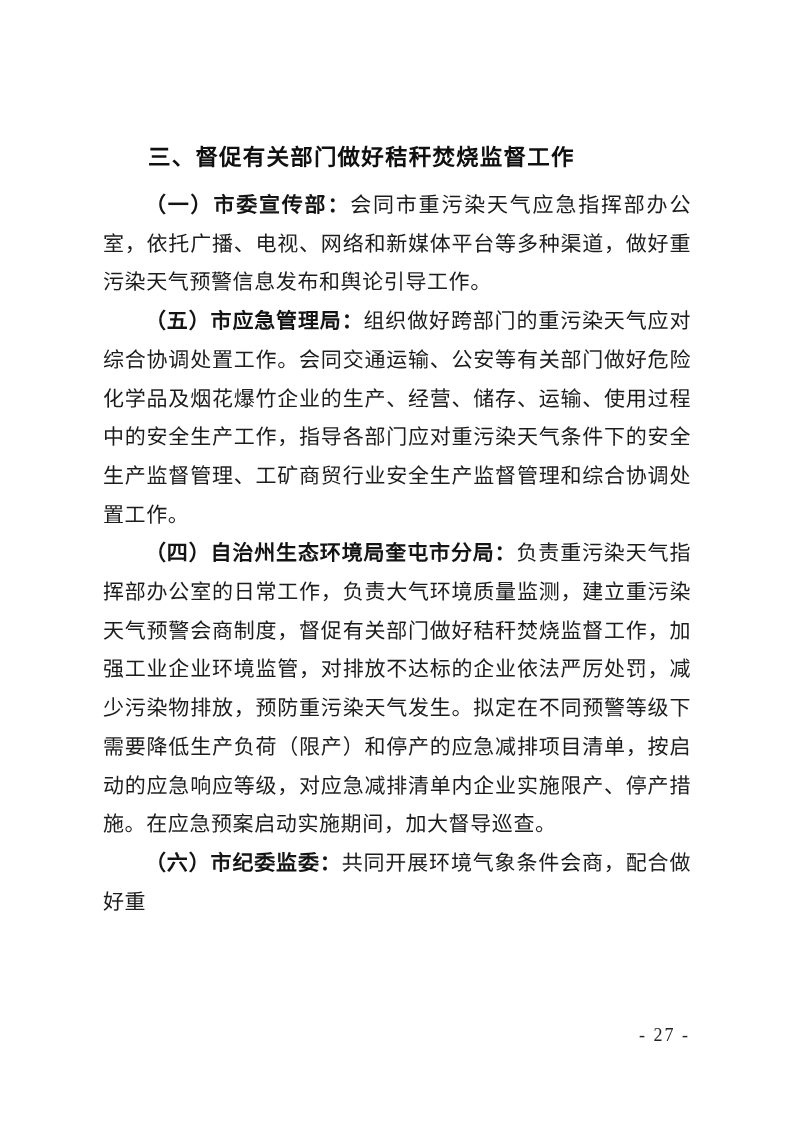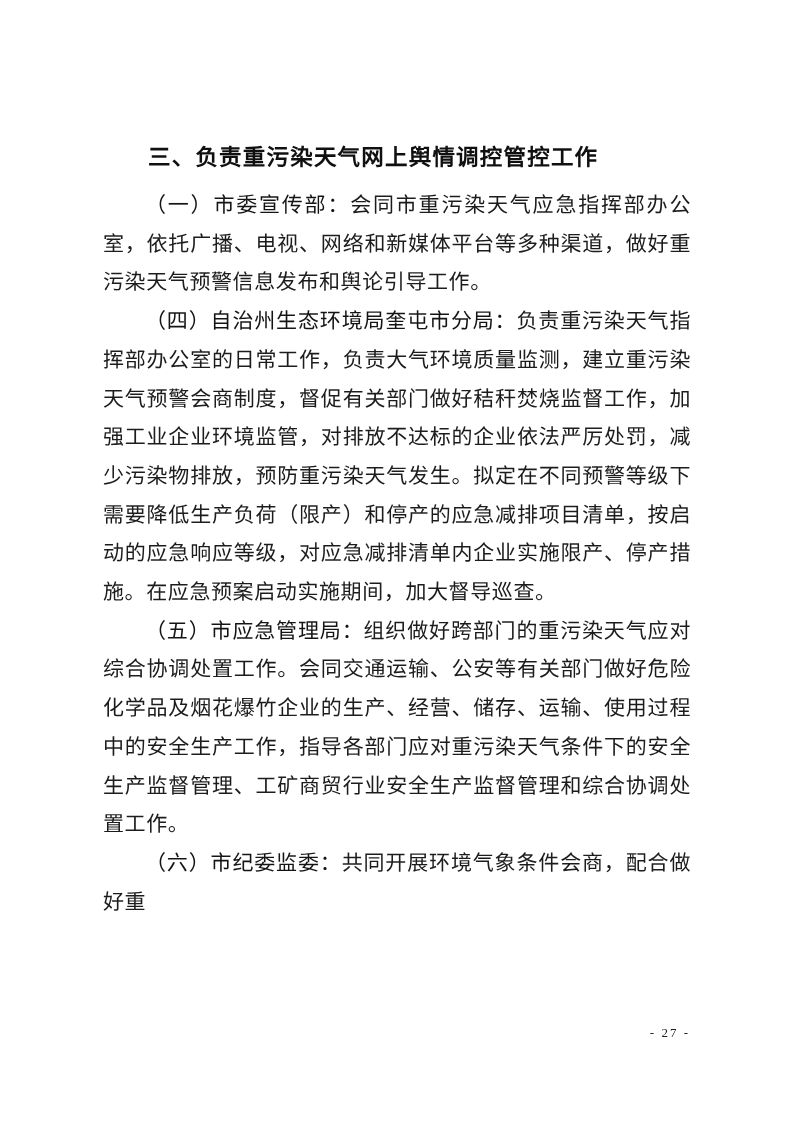--- a/index.html
+++ b/index.html
@@ -37,45 +37,45 @@
     margin: 0;
     font-size: 21px;
     line-height: 38.7px;
     letter-spacing: 0.6px;
     text-align: justify;
     text-indent: 2em;
     word-break: break-all;
     color: #1c1c1c;
   }
   .clause .dept {
-    font-weight: 400;
+    font-weight: 700;
     color: #141414;
   }
   .page-number {
     position: absolute;
     top: 1025px;
     right: 103px;
-    font-size: 13px;
+    font-size: 18px;
     letter-spacing: 2px;
     color: #222222;
     font-family: "Liberation Serif", "DejaVu Serif", serif;
   }
 </style>
 </head>
 <body>
 
 <div class="page">
   <div class="content">
-    <h2 class="doc-title">三、负责重污染天气网上舆情调控管控工作</h2>
+    <h2 class="doc-title">三、督促有关部门做好秸秆焚烧监督工作</h2>
 
     <p class="clause"><span class="dept">（一）市委宣传部：</span><span>会同市重污染天气应急指挥部办公室，依托广播、电视、网络和新媒体平台等多种渠道，做好重污染天气预警信息发布和舆论引导工作。</span></p>
 
 
 
+    <p class="clause"><span class="dept">（五）市应急管理局：</span><span>组织做好跨部门的重污染天气应对综合协调处置工作。会同交通运输、公安等有关部门做好危险化学品及烟花爆竹企业的生产、经营、储存、运输、使用过程中的安全生产工作，指导各部门应对重污染天气条件下的安全生产监督管理、工矿商贸行业安全生产监督管理和综合协调处置工作。</span></p>
+
     <p class="clause"><span class="dept">（四）自治州生态环境局奎屯市分局：</span><span>负责重污染天气指挥部办公室的日常工作，负责大气环境质量监测，建立重污染天气预警会商制度，督促有关部门做好秸秆焚烧监督工作，加强工业企业环境监管，对排放不达标的企业依法严厉处罚，减少污染物排放，预防重污染天气发生。拟定在不同预警等级下需要降低生产负荷（限产）和停产的应急减排项目清单，按启动的应急响应等级，对应急减排清单内企业实施限产、停产措施。在应急预案启动实施期间，加大督导巡查。</span></p>
-
-    <p class="clause"><span class="dept">（五）市应急管理局：</span><span>组织做好跨部门的重污染天气应对综合协调处置工作。会同交通运输、公安等有关部门做好危险化学品及烟花爆竹企业的生产、经营、储存、运输、使用过程中的安全生产工作，指导各部门应对重污染天气条件下的安全生产监督管理、工矿商贸行业安全生产监督管理和综合协调处置工作。</span></p>
 
     <p class="clause"><span class="dept">（六）市纪委监委：</span><span>共同开展环境气象条件会商，配合做好重</span></p>
   </div>
 
   <div class="page-number">- 27 -</div>
 </div>
 
 </body></html>

